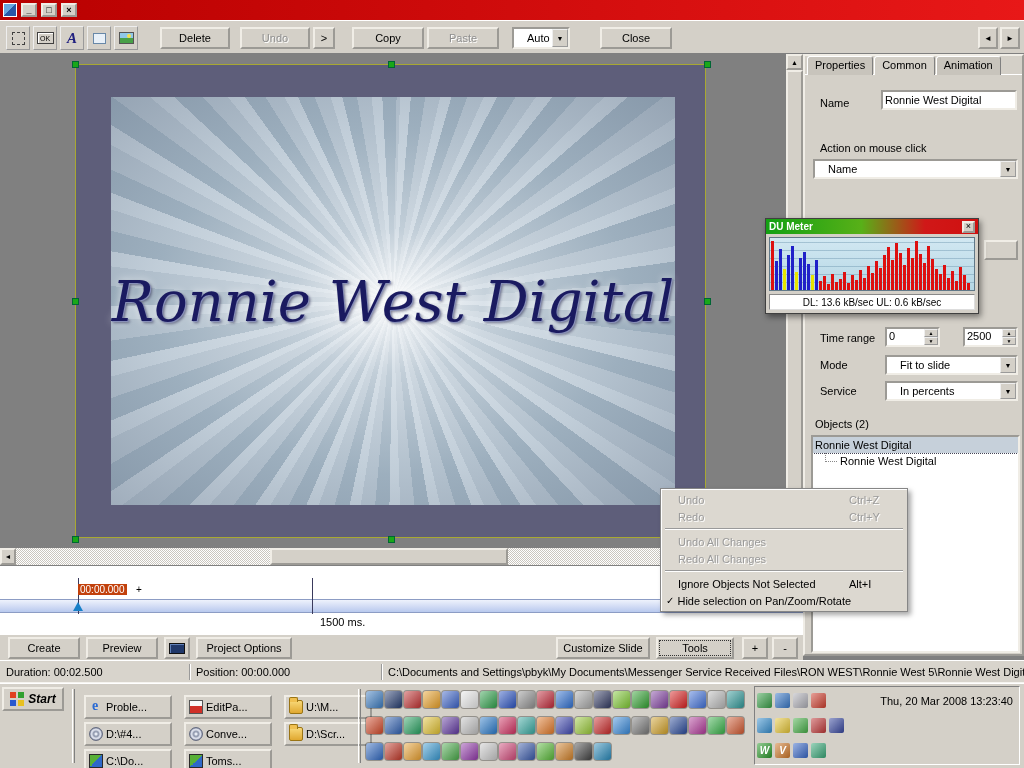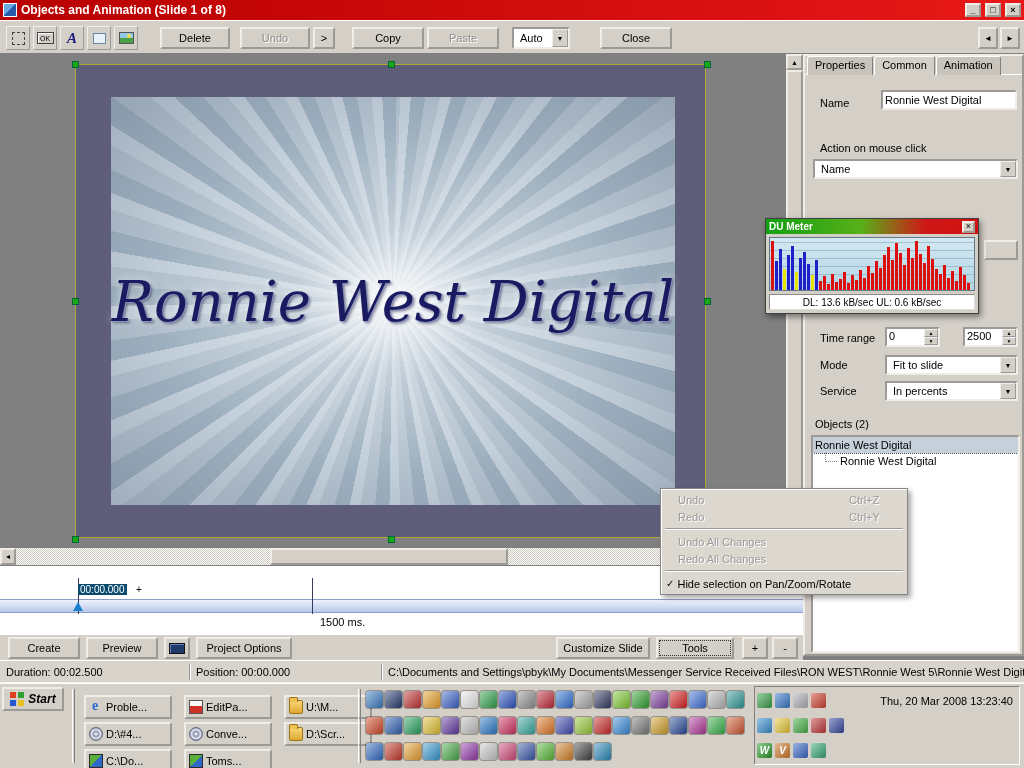--- a/index.html
+++ b/index.html
@@ -20,21 +20,21 @@
   .toolbar { position:absolute; left:0; top:20px; width:1024px; height:34px; background:#d4d0c8;
     border-top:1px solid #fff; border-bottom:1px solid #808080; }
   .tool-btn { position:absolute; top:5px; width:24px; height:24px; border:1px outset #eee; background:#d4d0c8; }
   .t-btn { position:absolute; top:6px; height:22px; font-size:11px; }
   .select-tool-icon { width:13px; height:13px; border:1px dashed #404040; }
   .ok-tool-icon { width:17px; height:12px; border:1px solid #404040; box-shadow:inset 1px 1px 0 #fff; font-size:7px; display:flex; align-items:center; justify-content:center; background:#d4d0c8; }
   .text-tool-icon { font:bold italic 15px "Liberation Serif", serif; color:#202080; }
   .rect-tool-icon { width:13px; height:11px; background:#e8f0f8; border:1px solid #6888a8; }
   .image-tool-icon { width:15px; height:12px; border:1px solid #555; background:linear-gradient(180deg,#90c8e8 0 55%,#48a048 55%); position:relative; }
   .image-tool-icon::before { content:""; position:absolute; right:2px; top:1px; width:4px; height:4px; border-radius:50%; background:#f8e048; }
-  .combo { display:flex; align-items:center; background:#fff; border:2px inset #f0ede6; padding-left:6px; }
+  .combo { display:flex; align-items:center; background:#fff; border:2px inset #f0ede6; padding-left:13px; }
   .combo .arrow-btn { margin-left:auto; width:16px; height:100%; font-size:7px; border:1px outset #eee; background:#d4d0c8; display:flex; align-items:center; justify-content:center; }
 
   
   .canvas { position:absolute; left:0; top:54px; width:786px; height:494px; background:#808080; overflow:hidden; }
   .sel-rect { position:absolute; left:75px; top:10px; width:631px; height:474px; border:1px solid #a8a832; background:#5e5e7a; }
   .slide-img { position:absolute; left:35px; top:32px; width:564px; height:408px;
     background:
       radial-gradient(ellipse at center, rgba(255,255,255,.95) 0%, rgba(225,232,238,.55) 25%, rgba(160,175,190,.2) 60%, rgba(110,125,145,.45) 100%),
       repeating-conic-gradient(from 2deg at 50% 50%, #c9d5df 0deg 3deg, #9cafbe 3deg 7deg, #b6c4d0 7deg 11deg);
     display:flex; align-items:center; justify-content:center; }
@@ -93,21 +93,21 @@
   .menu-item .mlabel { flex:1; white-space:nowrap; }
   .menu-item .mshortcut { width:56px; text-align:left; }
   .menu-item.is-disabled { color:#9a9a9a; text-shadow:1px 1px 0 #fff; }
   .menu-item.is-separator { height:2px; margin:3px 2px; border-top:1px solid #9a9a9a; border-bottom:1px solid #fff; }
 
   
   .timeline { position:absolute; left:0; top:565px; width:803px; height:69px; background:#fff; border-top:1px solid #808080; overflow:hidden; }
   .tl-band { position:absolute; left:0; top:33px; width:803px; height:14px;
     background:linear-gradient(#eef2fc,#b9c9ee); border-top:1px solid #8c9cc4; border-bottom:1px solid #8c9cc4; }
   .tl-line { position:absolute; top:12px; width:1px; height:36px; background:#3a3a5c; }
-  .tl-marker-label { position:absolute; left:78px; top:18px; background:#0c4a6e; color:#fff; font-size:10px; padding:0 2px; }
+  .tl-marker-label { position:absolute; left:78px; top:18px; background:#c2410c; color:#fff; font-size:10px; padding:0 2px; }
   .tl-marker-plus { position:absolute; left:136px; top:18px; font-size:10px; }
   .tl-tri { position:absolute; left:73px; top:36px; width:0; height:0;
     border-left:5px solid transparent; border-right:5px solid transparent; border-bottom:9px solid #1880c8; }
   .tl-dur { position:absolute; left:320px; top:50px; }
 
   
   .btnrow { position:absolute; left:0; top:634px; width:803px; height:26px; background:#d4d0c8; border-top:1px solid #fff; }
   .br-btn { position:absolute; top:2px; height:22px; }
   .focus-inner { outline:1px dotted #333; outline-offset:-4px; }
   .screen-icon { width:16px; height:11px; background:#20386a; border:1px solid #111; box-shadow:inset 1px 1px 0 #6080b8; }
@@ -150,21 +150,20 @@
     font-size:10px; font-weight:bold; color:#fff; }
   .clock { margin-left:auto; padding-right:4px; white-space:nowrap; }
 </style>
 </head>
 <body>
 
 <div id="screen">
 
   <div class="titlebar">
     <span class="app-icon"></span>
-    <span class="title-text">Objects and Animation  (Slide 1 of 8)</span>
     <span class="cap-btn btn b-out">_</span>
     <span class="cap-btn btn b-out">□</span>
     <span class="cap-btn btn b-out">×</span>
   </div>
 
   <div class="toolbar">
     <span class="tool-btn btn" style="left:6px">
         <span class="select-tool-icon"></span>
       </span>
     <span class="tool-btn btn" style="left:33px">
@@ -396,20 +395,25 @@
       <div class="menu-item is-disabled">
         <span class="check"></span>
         <span class="mlabel">Redo All Changes</span>
         <span class="mshortcut"></span>
       </div>
       <div class="menu-item is-separator">
         
         
         
       </div>
+      <div class="menu-item">
+        <span class="check"></span>
+        <span class="mlabel">Ignore Objects Not Selected</span>
+        <span class="mshortcut">Alt+I</span>
+      </div>
       <div class="menu-item is-checked">
         <span class="check"></span>
         <span class="mlabel">Hide selection on Pan/Zoom/Rotate</span>
         <span class="mshortcut"></span>
       </div>
     </div>
 
   <div class="statusbar">
     <span class="sb-sec s1">Duration:  00:02.500</span>
     <span class="sb-sec s2">Position:  00:00.000</span>

